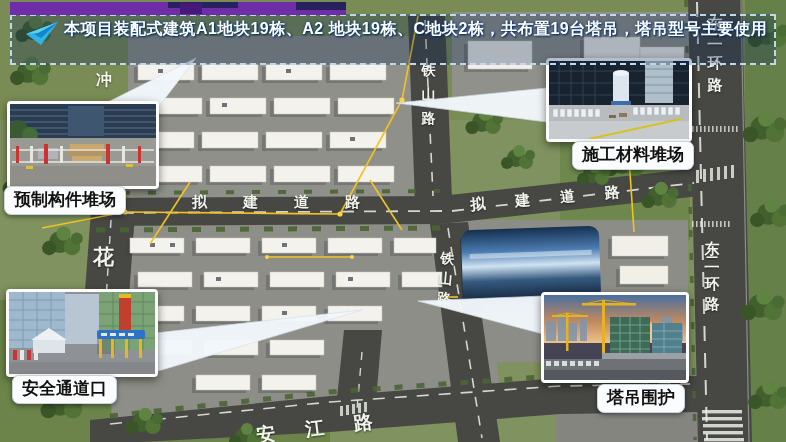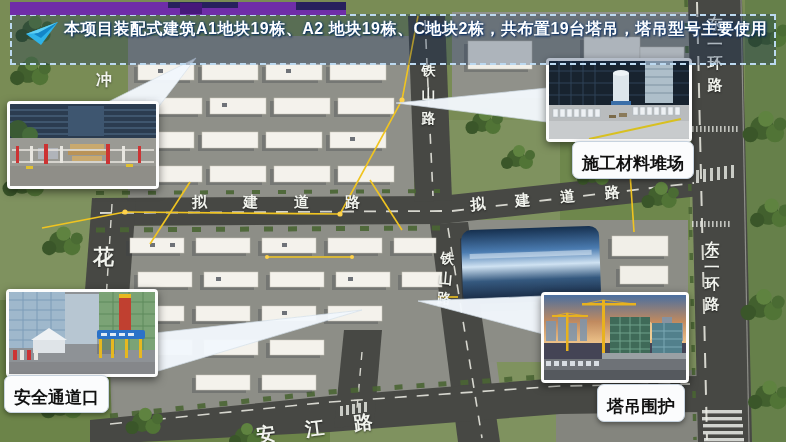--- a/index.html
+++ b/index.html
@@ -19,21 +19,21 @@
   .pb-seg{position:absolute;background:rgba(27,32,80,.85);}
   
   .roadlbl{position:absolute;color:#f2f4ee;font-weight:bold;z-index:2;
            text-shadow:0 1px 2px rgba(0,0,0,.55);}
   .v{writing-mode:vertical-lr;text-orientation:upright;}
   
   .inset{position:absolute;z-index:4;}
   .photo{border:3px solid #fdfdfd;border-radius:4px;box-shadow:0 3px 8px rgba(0,0,0,.5);
          overflow:hidden;background:#445;}
   .bubble{position:absolute;z-index:5;background:#fbfcfd;border:1px solid #c7d3df;border-radius:7px;
-          padding:10px 9px 3px;font-size:17px;font-weight:bold;color:#111;white-space:nowrap;
+          padding:1px 9px 3px;font-size:17px;font-weight:bold;color:#111;white-space:nowrap;
           box-shadow:0 2px 5px rgba(0,0,0,.4);}
   #pointers{position:absolute;left:0;top:0;z-index:3;}
 </style>
 </head>
 <body>
 
 <div id="stage">
 
   <svg class="abs" width="786" height="442" viewBox="0 0 786 442" style="left:0;top:0;z-index:0">
     <defs>
@@ -370,20 +370,21 @@
             <rect x="50" y="42" width="3" height="17" fill="#e8e6e0"></rect>
           <rect x="96" y="40" width="4" height="20" fill="#cc3333"></rect>
             <rect x="112" y="42" width="3" height="17" fill="#e8e6e0"></rect>
           <rect x="128" y="42" width="3" height="17" fill="#cc3333"></rect>
         </g>
         <rect x="16" y="62" width="7" height="3" fill="#e0c030"></rect>
           <rect x="116" y="60" width="7" height="3" fill="#e0c030"></rect>
       </svg>
     </div>
   </div>
+  <div class="bubble" style="left:4px;top:186px;">预制构件堆场</div>
 
   <div class="inset" style="left:546px;top:58px;">
     <div class="photo" style="width:140px;height:78px;">
       <svg width="140" height="78" viewBox="0 0 140 78">
         <rect width="140" height="44" fill="#18232f"></rect>
         <g stroke="#2e4258" stroke-width="1">
           <line x1="10" y1="0" x2="10" y2="44"></line>
             <line x1="22" y1="0" x2="22" y2="44"></line>
           <line x1="34" y1="0" x2="34" y2="44"></line>
             <line x1="46" y1="0" x2="46" y2="44"></line>
@@ -474,21 +475,21 @@
         <g>
           <rect x="4" y="58" width="4" height="10" fill="#cc3333"></rect>
             <rect x="11" y="58" width="4" height="10" fill="#e8e6e0"></rect>
           <rect x="18" y="58" width="4" height="10" fill="#cc3333"></rect>
             <rect x="25" y="58" width="4" height="10" fill="#e8e6e0"></rect>
         </g>
         <rect y="70" width="146" height="12" fill="#85878a"></rect>
       </svg>
     </div>
   </div>
-  <div class="bubble" style="left:4px;top:375px;">安全通道口</div>
+  <div class="bubble" style="left:12px;top:375px;">安全通道口</div>
 
   <div class="inset" style="left:541px;top:292px;">
     <div class="photo" style="width:142px;height:85px;">
       <svg width="142" height="85" viewBox="0 0 142 85">
         <defs>
           <linearGradient id="sunset" x1="0" y1="0" x2="0" y2="1">
             <stop offset="0" stop-color="#4a6fa0"></stop>
               <stop offset=".55" stop-color="#c08a5f"></stop>
             <stop offset="1" stop-color="#edc289"></stop>
           </linearGradient>

